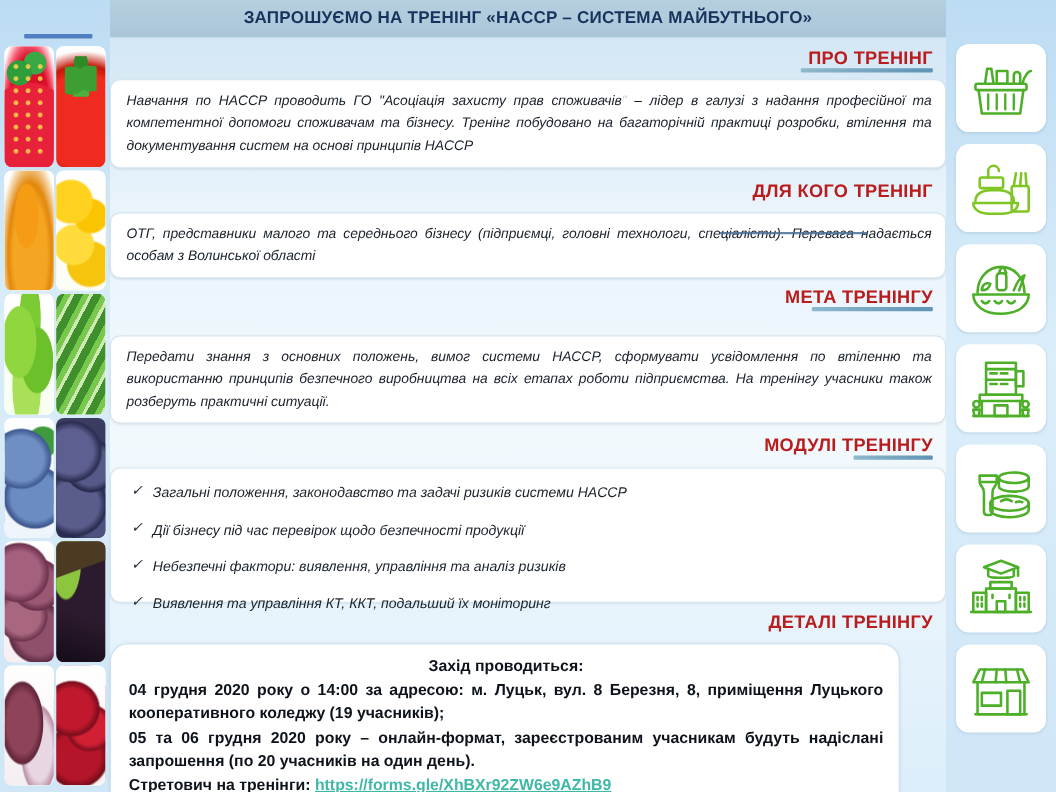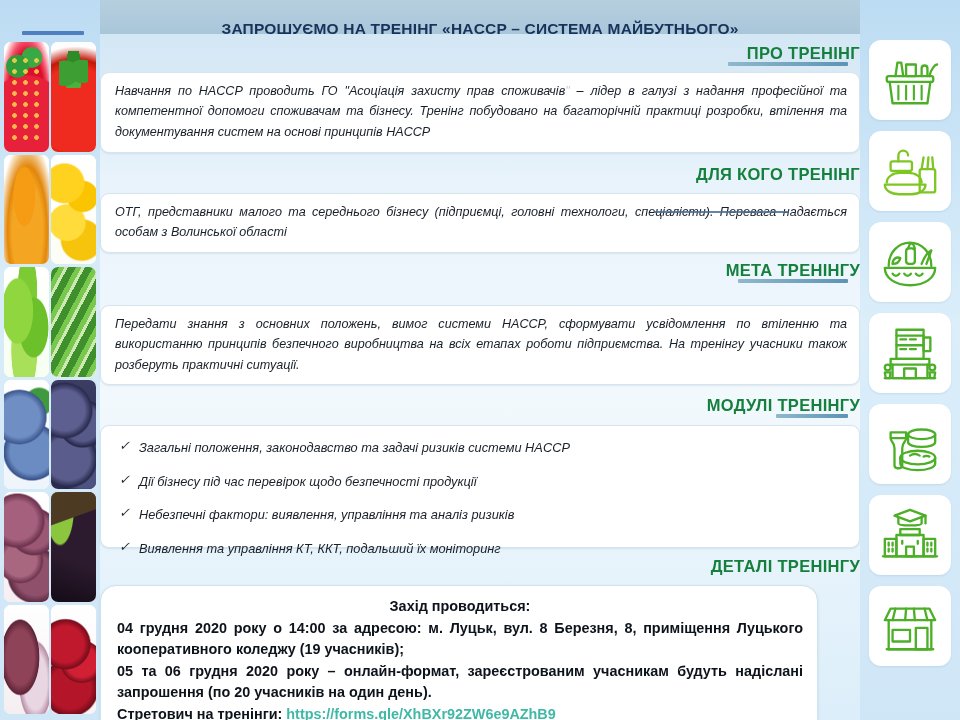--- a/index.html
+++ b/index.html
@@ -105,32 +105,32 @@
      radial-gradient(circle at 68% 52%,#d11f33 0 24%,#7e0f1e 32%,transparent 34%),
      radial-gradient(circle at 42% 76%,#b51528 0 24%,#6f0c1a 32%,transparent 34%),
      linear-gradient(180deg,#fff,#fbf2f3);}
 
   
   .header-band{
     position:absolute;left:100px;top:0;width:760px;height:34px;
     background:linear-gradient(180deg,#b6cfdf 0%,#a9c6d9 100%);
   }
   .header-title{
-    position:absolute;left:100px;top:12px;width:760px;height:34px;
+    position:absolute;left:100px;top:0;width:760px;height:34px;
     display:flex;align-items:center;justify-content:center;
     color:#16335b;font-size:15.5px;font-weight:bold;letter-spacing:.2px;
     text-align:center;white-space:nowrap;
   }
 
   
   .main{position:absolute;left:100px;top:34px;width:760px;height:686px;}
 
   .sec-head{
-    position:relative;text-align:right;
-    color:#15803d;font-weight:bold;font-size:16.5px;letter-spacing:.3px;
+    position:relative;text-align:right;padding-right:12px;
+    color:#b91c1c;font-weight:bold;font-size:16.5px;letter-spacing:.3px;
   }
   .sec-head .ul{
     position:absolute;right:12px;bottom:-3px;height:4px;
     background:linear-gradient(90deg,#8fb8cc,#5e93b4);border-radius:1px;
   }
 
   .card{
     background:#fff;border:1px solid #d6e4ee;border-radius:9px;
     box-shadow:0 1px 2px rgba(40,80,120,.10);
     color:#18202a;font-size:12.6px;line-height:1.62;

